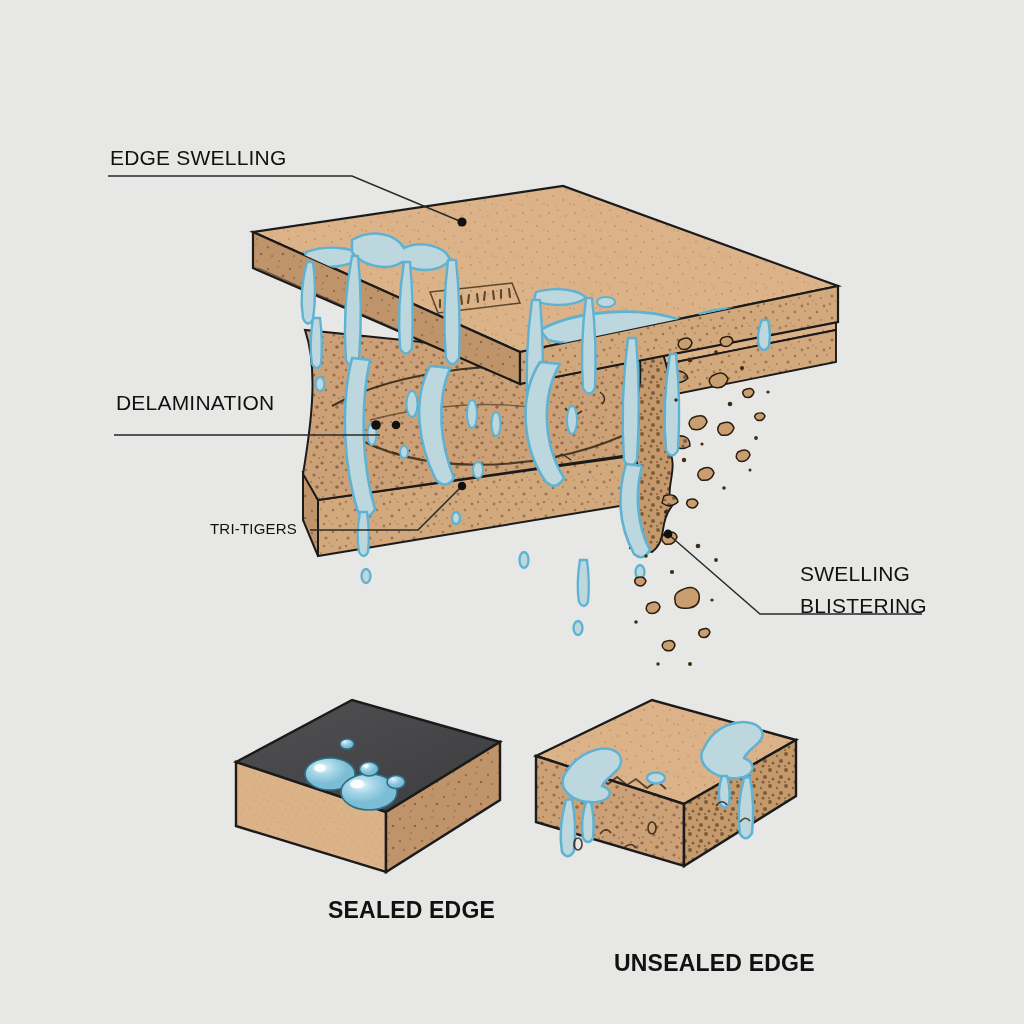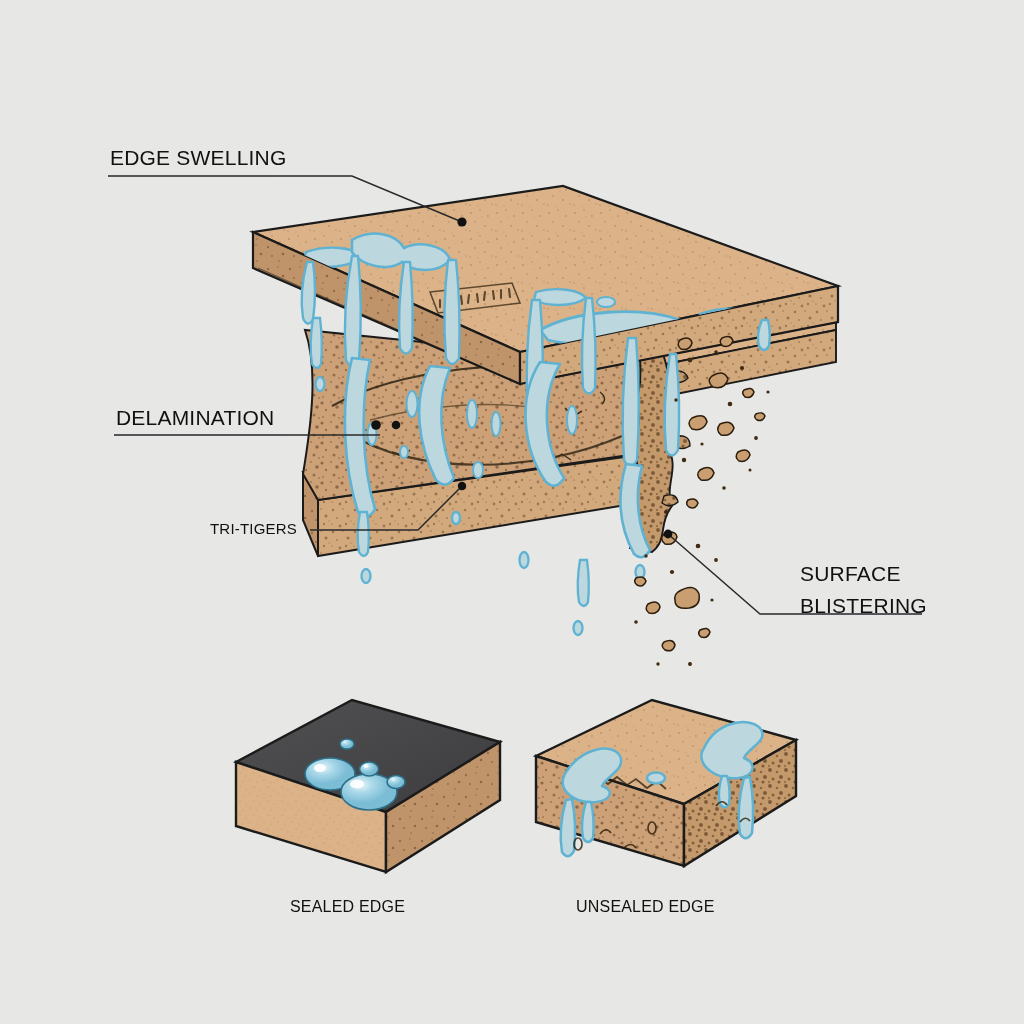--- a/index.html
+++ b/index.html
@@ -15,21 +15,21 @@
   .lbl{
     position:absolute;
     font-family:"Liberation Sans",sans-serif;
     color:#111;
     letter-spacing:.2px;
     white-space:pre;
     line-height:1.12;
   }
   .lbl-main{font-size:21px;font-weight:400;}
   .lbl-small{font-size:15px;font-weight:400;}
-  .lbl-cap{font-size:16px;font-weight:400;}
+  .lbl-cap{font-size:23px;font-weight:700;margin-left:38px;}
   .rule{position:absolute;background:#55565a;height:1.6px;}
 </style>
 </head>
 <body>
 
 <div id="stage">
 
 <svg id="art" viewBox="0 0 1024 1024" aria-hidden="true">
   <defs>
 
@@ -332,24 +332,24 @@
     <circle cx="396" cy="425" r="4.3"></circle>
     <circle cx="462" cy="486" r="4.2"></circle>
     <circle cx="668" cy="534" r="4.4"></circle>
   </g>
 </svg>
 
 <div class="rule" style="left:108px;top:175px;width:168px;"></div>
 <div class="lbl lbl-main" style="left:110px;top:146px;">EDGE SWELLING</div>
 
 <div class="rule" style="left:114px;top:434px;width:168px;"></div>
-<div class="lbl lbl-main" style="left:116px;top:406px;">DELAMINATION</div>
+<div class="lbl lbl-main" style="left:116px;top:391px;">DELAMINATION</div>
 
 <div class="lbl lbl-small" style="left:204px;top:521px;margin-left:6px;">TRI-TIGERS</div>
 
 <div class="rule" style="left:798px;top:613px;width:124px;"></div>
-<div class="lbl lbl-main" style="left:800px;top:562px;">SURFACE</div>
+<div class="lbl lbl-main" style="left:800px;top:562px;">SWELLING</div>
 <div class="lbl lbl-main" style="left:800px;top:586px;margin-top:8px;">BLISTERING</div>
 
 <div class="lbl lbl-cap" style="left:290px;top:898px;">SEALED EDGE</div>
-<div class="lbl lbl-cap" style="left:576px;top:898px;">UNSEALED EDGE</div>
+<div class="lbl lbl-cap" style="left:576px;top:951px;">UNSEALED EDGE</div>
 
 </div>
 
 </body></html>

